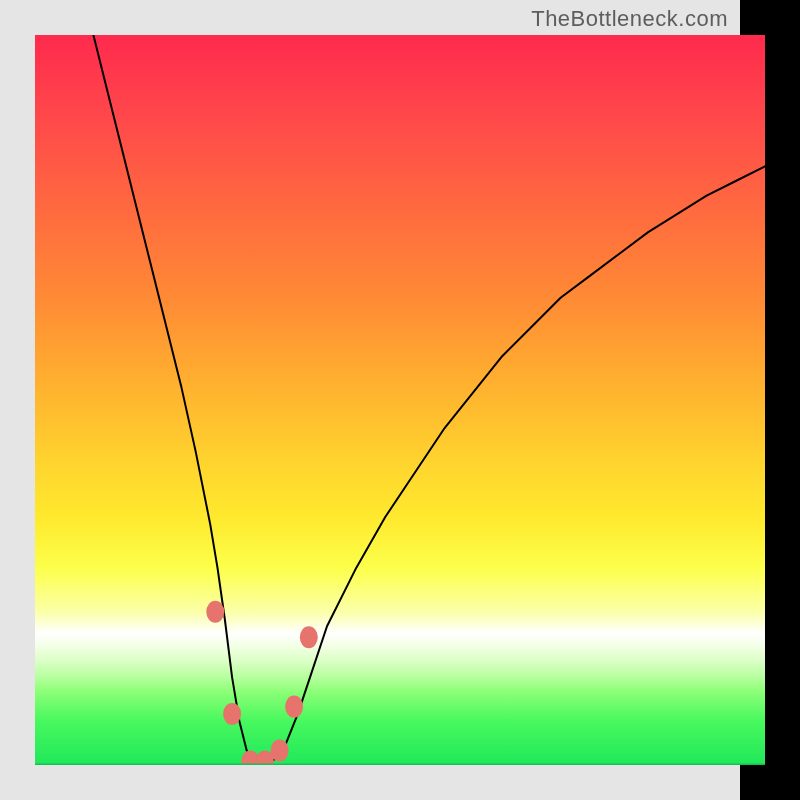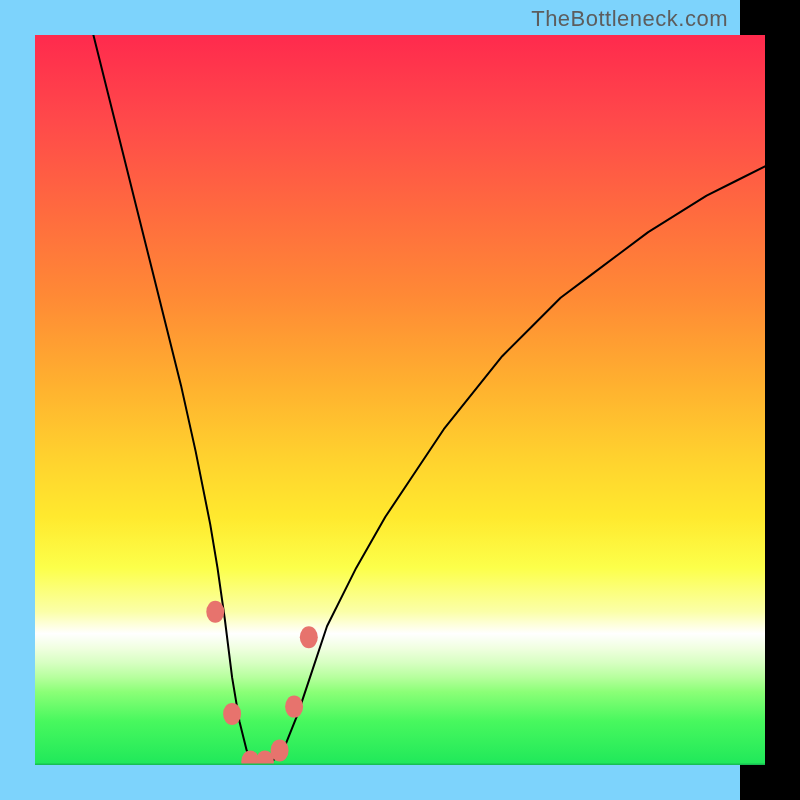--- a/index.html
+++ b/index.html
@@ -10,21 +10,21 @@
     overflow: hidden;
     background: #000;
     font-family: Arial, Helvetica, sans-serif;
   }
   .frame {
     position: absolute;
     left: 0;
     top: 0;
     width: 740px;
     height: 800px;
-    background: #7dd3fc;
+    background: #e5e5e5;
   }
   .plot {
     position: absolute;
     left: 35px;
     top: 35px;
     width: 730px;
     height: 730px;
     background: linear-gradient(to bottom,
       #ff2a4d 0%,
       #ff4a4a 12%,

